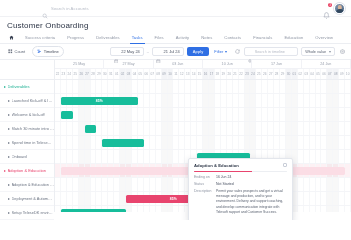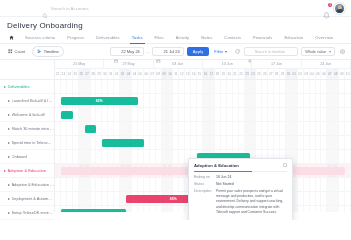--- a/index.html
+++ b/index.html
@@ -234,21 +234,21 @@
         <svg viewBox="0 0 24 24" fill="none" stroke="currentColor" stroke-width="2">
             <path d="M18 8a6 6 0 1 0-12 0c0 7-3 9-3 9h18s-3-2-3-9"></path>
             <path d="M13.7 21a2 2 0 0 1-3.4 0"></path>
           </svg>
         <span class="badge">3</span>
       </span>
       <span class="avatar"></span>
     </div>
   </div>
 
-  <div class="page-title">Delivery Onboarding</div>
+  <div class="page-title">Customer Onboarding</div>
 
   <div class="tabs">
     <div class="tab home">
       <span class="home-ico">
         <svg viewBox="0 0 24 24" fill="currentColor">
             <path d="M12 3 2 11h3v10h5v-6h4v6h5V11h3z"></path>
           </svg>
       </span>
     </div>
     <div class="tab">Success criteria</div>

